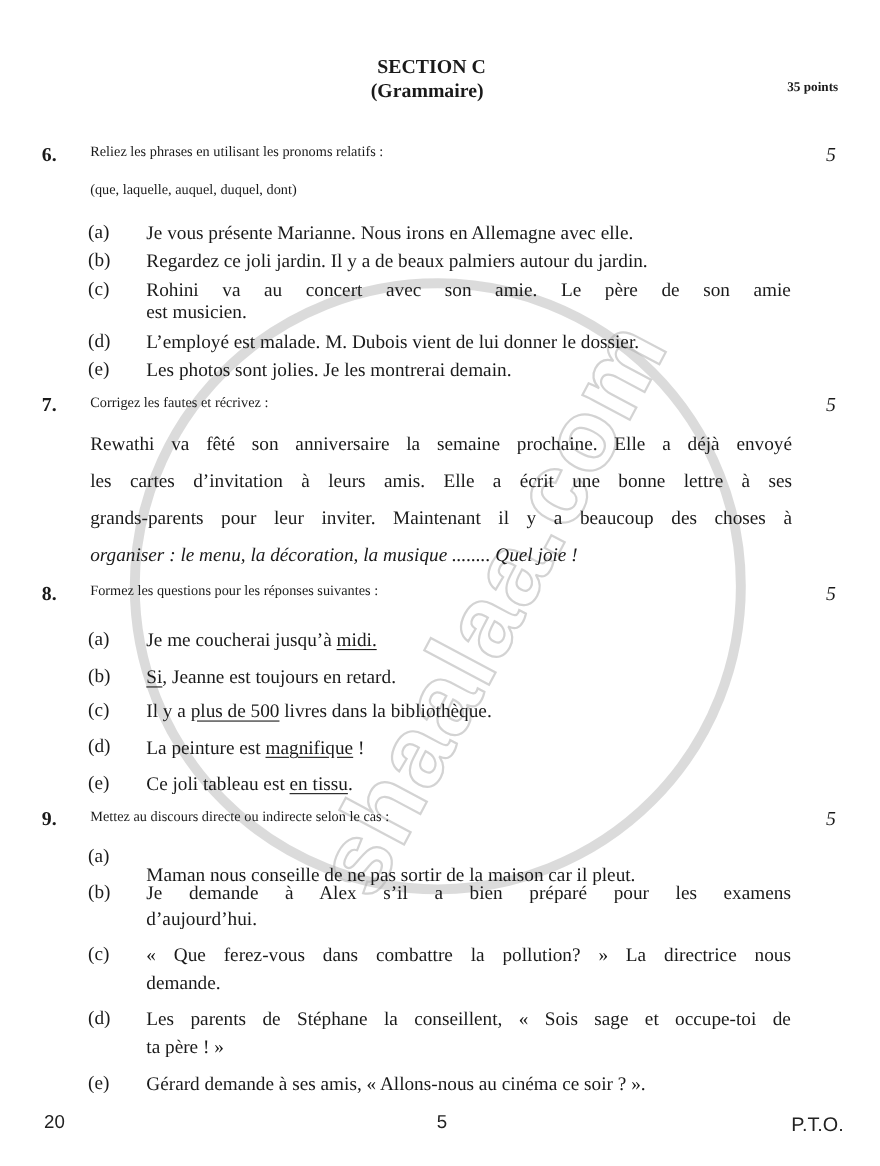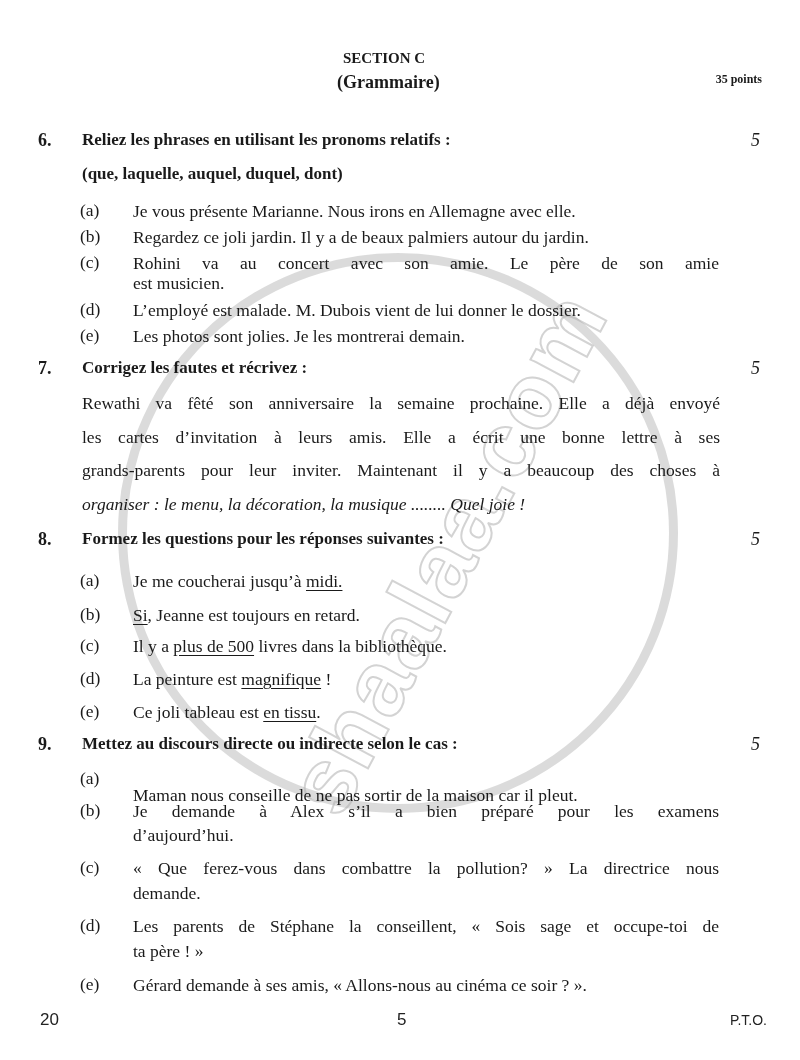--- a/index.html
+++ b/index.html
@@ -20,52 +20,52 @@
     .watermark-text {
       position: absolute; left: 160px; top: 500px;
       transform: rotate(-62deg); transform-origin: center;
       font-family: "Liberation Sans", sans-serif; font-size: 92px; font-weight: bold;
       color: transparent; -webkit-text-stroke: 2px rgba(175,175,175,0.55);
       letter-spacing: 2px; white-space: nowrap; pointer-events: none;
     }
 
     .header { position: absolute; top: 50px; left: 0; width: 800px; }
     .section-title {
-      position: absolute; left: 343px; top: 0; font-weight: bold; font-size: 15px;
+      position: absolute; left: 343px; top: 0; font-weight: bold; font-size: 18px;
     }
     .section-sub {
       position: absolute; left: 337px; top: 22px; font-weight: bold; font-size: 18px;
     }
     .section-points {
       position: absolute; right: 38px; top: 22px; font-weight: bold; font-size: 12px;
     }
 
     .q-num {
       position: absolute; left: 38px; font-weight: bold; font-size: 18px;
     }
-    .q-text { position: absolute; left: 82px; font-size: 17px; white-space: nowrap; font-weight: bold; }
+    .q-text { position: absolute; left: 82px; font-size: 13px; white-space: nowrap; }
     .q-marks {
       position: absolute; right: 40px; font-style: italic; font-size: 18px;
     }
     .item-label { position: absolute; left: 80px; font-size: 17.5px; }
     .item-text { position: absolute; left: 133px; font-size: 17.5px; width: 586px; line-height: 22px; }
     .justify { text-align: justify; text-align-last: justify; }
     .noj { white-space: nowrap; }
     .para-line { position: absolute; left: 82px; width: 638px; font-size: 17.5px; text-align: justify; text-align-last: justify; white-space: nowrap; }
     .para-line.last { text-align-last: left; font-style: italic; }
     u { text-decoration: underline; text-underline-offset: 3px; }
 
     .footer {
       position: absolute; top: 1010px; left: 0; width: 800px; height: 50px;
       font-family: "Liberation Sans", sans-serif; color: #222;
     }
     .footer-pagenum-left { position: absolute; left: 40px; top: 0; font-size: 17px; }
     .footer-visit { position: absolute; left: 14px; top: 10px; font-size: 19px; }
     .footer-pagenum-center { position: absolute; left: 397px; top: 0; font-size: 17px; }
-    .footer-pto { position: absolute; right: 33px; top: 2px; font-size: 14px; }
+    .footer-pto { position: absolute; right: 33px; top: 2px; font-size: 18px; }
   </style>
 </head>
 <body>
 
 <div class="page serif">
 
   <div class="watermark"></div>
   <div class="watermark-text">shaalaa.com</div>
 
   <div class="header">

